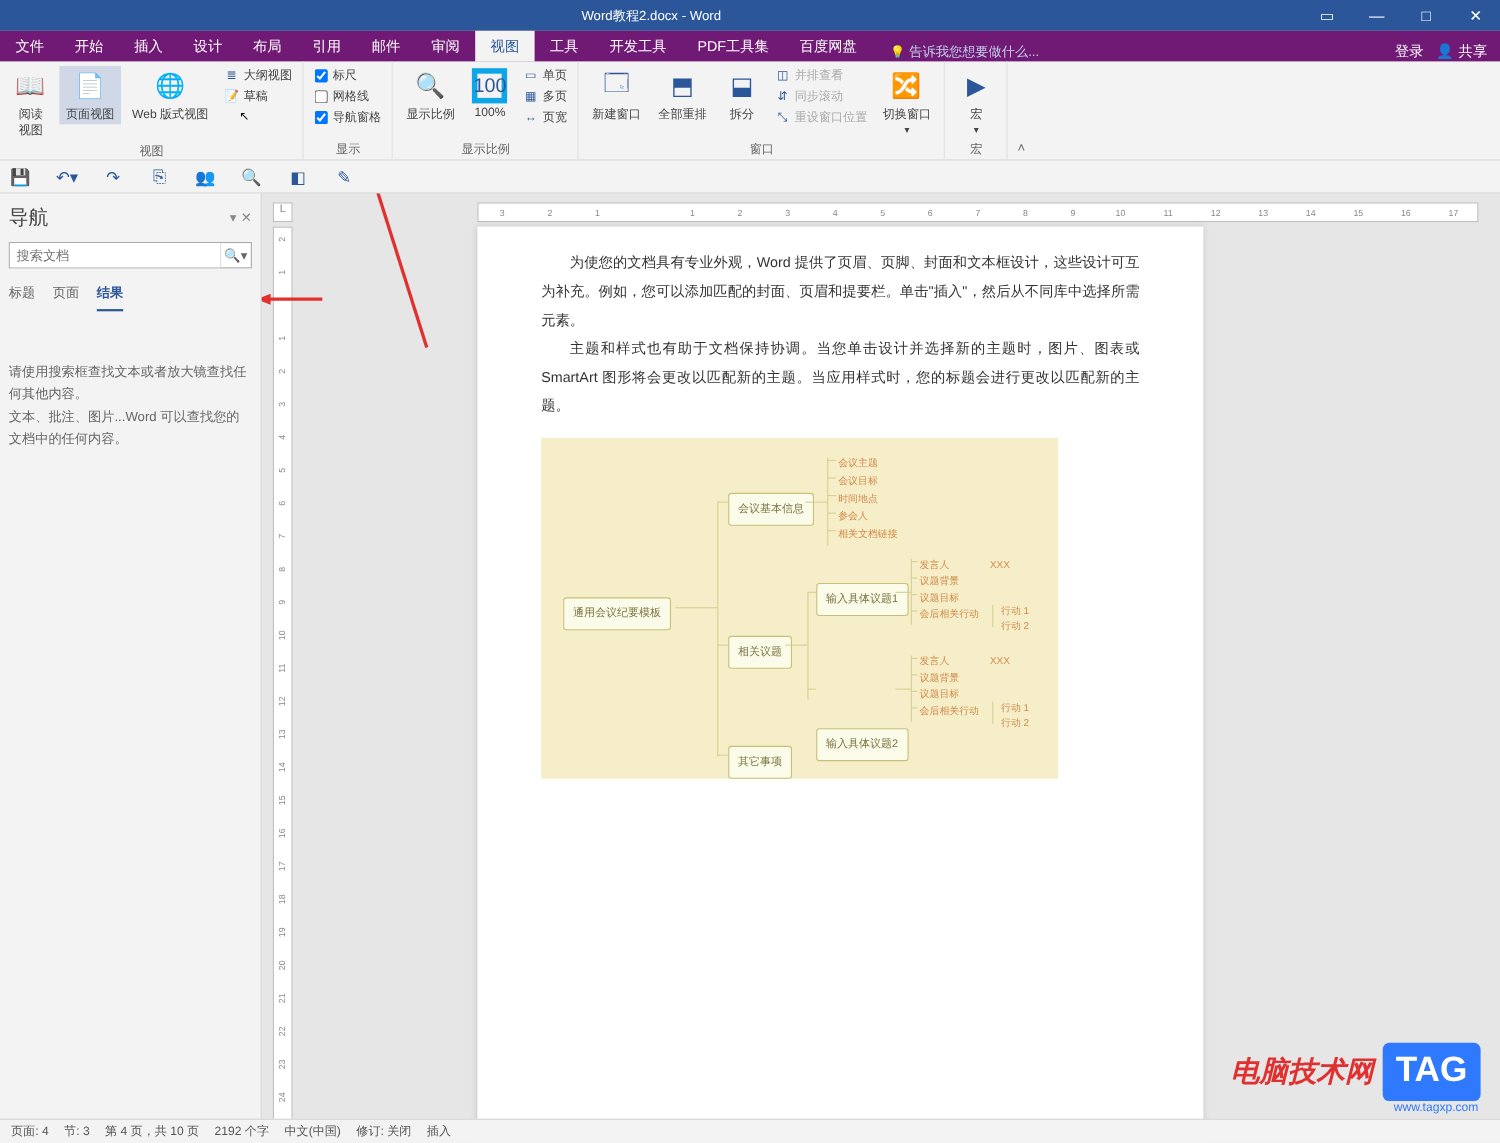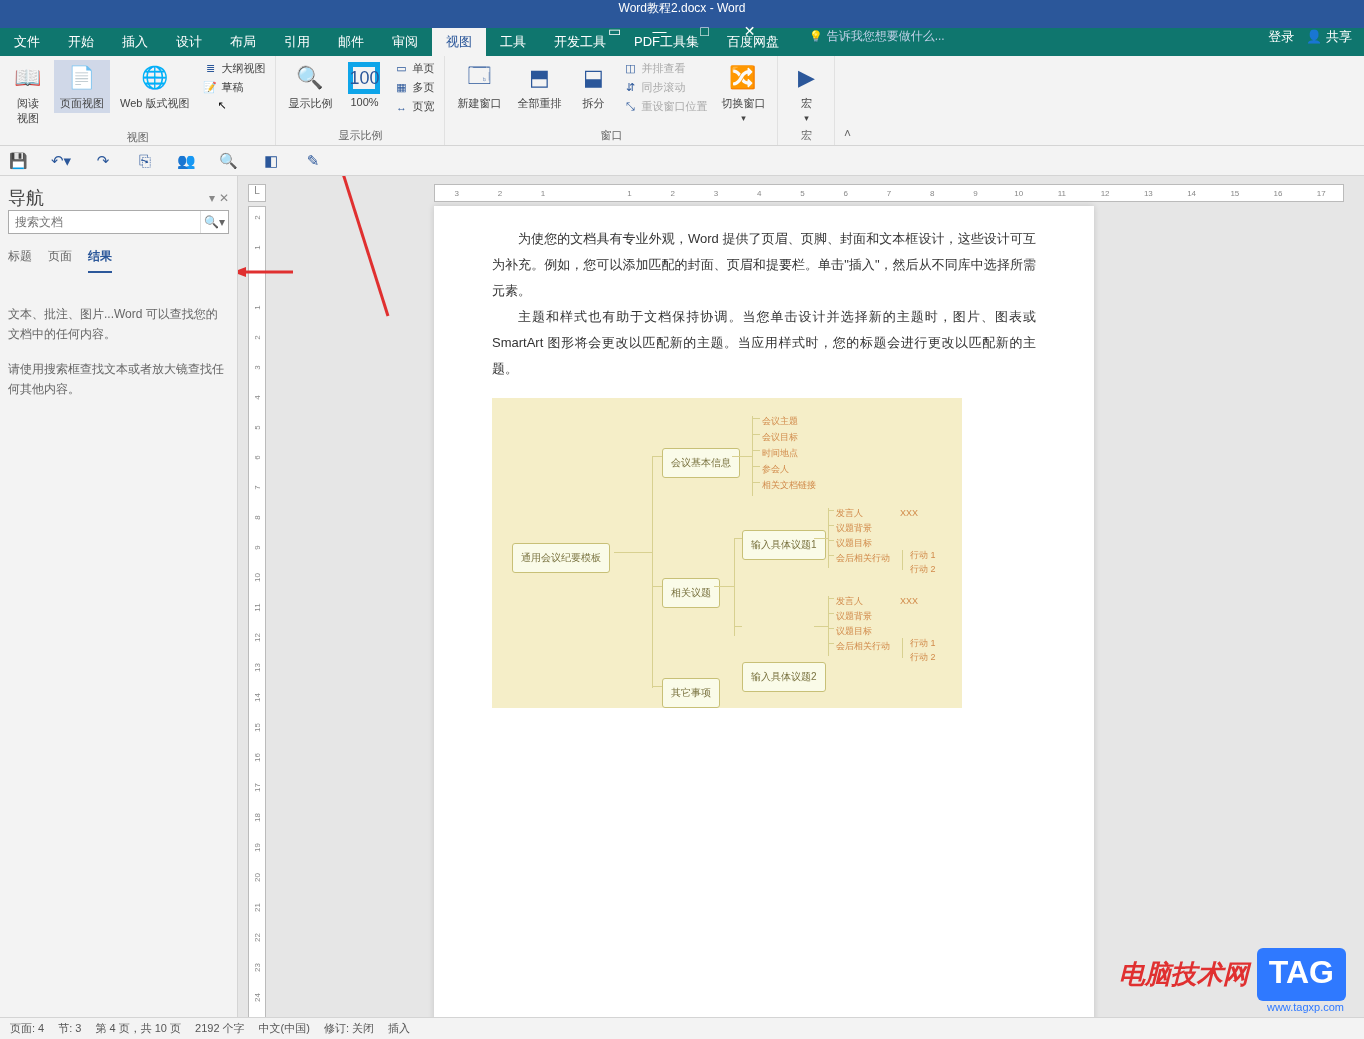--- a/index.html
+++ b/index.html
@@ -1,25 +1,25 @@
 <!DOCTYPE html>
 <html><head>
 <meta charset="utf-8">
 <style>
 * { margin: 0; padding: 0; box-sizing: border-box; font-family: "Microsoft YaHei", "SimSun", sans-serif; }
 body { background: #e6e6e6; width: 1364px; height: 1039px; overflow: hidden; position: relative; font-size: 12px; }
 
 
-.titlebar { height: 28px; background: #2b579a; display: flex; align-items: center; color: #fff; flex-direction: column; }
+.titlebar { height: 28px; background: #2b579a; display: flex; align-items: center; color: #fff; }
 .titlebar .title { flex: 1; text-align: center; font-size: 12px; }
 .titlebar .win-controls { display: flex; gap: 0; }
 .titlebar .win-btn { width: 45px; height: 28px; display: flex; align-items: center; justify-content: center; font-size: 14px; }
 
 
-.tabs { height: 28px; background: #0f766e; display: flex; align-items: flex-start; color: #fff; font-size: 13px; }
+.tabs { height: 28px; background: #701a75; display: flex; align-items: flex-end; color: #fff; font-size: 13px; }
 .tabs .tab { padding: 0 14px; height: 28px; display: flex; align-items: center; cursor: pointer; }
 .tabs .tab.active { background: #f3f3f3; color: #2b579a; font-weight: 500; }
 .tabs .right { margin-left: auto; display: flex; align-items: center; gap: 12px; padding-right: 12px; }
 .tell-me { color: #c0d0e8; font-size: 12px; margin-left: 16px; display: flex; align-items: center; gap: 4px; }
 .tell-me::before { content: "💡"; font-size: 11px; }
 
 
 .ribbon { height: 90px; background: #f3f3f3; border-bottom: 1px solid #d4d4d4; display: flex; }
 .group { border-right: 1px solid #e1e1e1; padding: 4px 6px 2px 6px; display: flex; flex-direction: column; }
 .group-body { flex: 1; display: flex; gap: 4px; align-items: flex-start; }
@@ -37,21 +37,21 @@
 .qat .q-btn { width: 22px; height: 22px; display: flex; align-items: center; justify-content: center; font-size: 15px; cursor: pointer; }
 
 
 .main { display: flex; height: 863px; }
 
 
 .navpane { width: 238px; background: #f3f3f3; border-right: 1px solid #d4d4d4; padding: 10px 8px; display: flex; flex-direction: column; }
 .navpane .nav-header { display: flex; align-items: center; justify-content: space-between; }
 .navpane .nav-title { font-size: 18px; color: #444; }
 .navpane .nav-close { display: flex; gap: 4px; color: #888; }
-.navpane .nav-search { display: flex; border: 1px solid #ababab; background: #fff; height: 24px; }
+.navpane .nav-search { margin-top: 10px; display: flex; border: 1px solid #ababab; background: #fff; height: 24px; }
 .navpane .nav-search input { flex: 1; border: none; padding: 0 6px; font-size: 12px; outline: none; }
 .navpane .nav-search .search-btn { width: 28px; display: flex; align-items: center; justify-content: center; color: #666; border-left: 1px solid #e0e0e0; }
 .navpane .nav-tabs { display: flex; gap: 16px; margin-top: 14px; font-size: 12px; color: #666; border-bottom: 1px solid transparent; }
 .navpane .nav-tabs .ntab { padding-bottom: 6px; cursor: pointer; }
 .navpane .nav-tabs .ntab.active { color: #2b579a; border-bottom: 2px solid #2b579a; font-weight: 600; }
 .navpane .nav-body { margin-top: 30px; font-size: 12px; color: #666; line-height: 1.7; }
 
 
 .doc-area { flex: 1; background: #e6e6e6; position: relative; overflow: hidden; }
 .ruler-corner { position: absolute; left: 10px; top: 8px; width: 18px; height: 18px; background: #fff; border: 1px solid #bbb; font-size: 10px; text-align: center; color: #888; }
@@ -142,20 +142,39 @@
         <div class="small-item">
             <span class="small-icon">📝</span>
             <span>草稿</span>
           </div>
         <div class="small-item" style="margin-left:14px;color:#000">↖</div>
       </div>
     </div>
     <div class="group-label">视图</div>
   </div>
 
+  <div class="group">
+    <div class="group-body">
+      <div class="small-stack">
+        <label class="small-item">
+            <input type="checkbox" checked="" style="">
+            <span>标尺</span>
+          </label>
+        <label class="small-item">
+            <input type="checkbox" style="">
+            <span>网格线</span>
+          </label>
+        <label class="small-item">
+            <input type="checkbox" checked="" style="">
+            <span>导航窗格</span>
+          </label>
+      </div>
+    </div>
+    <div class="group-label">显示</div>
+  </div>
 
   <div class="group">
     <div class="group-body">
       <div class="big-btn">
         <div class="icon-box">🔍</div>
         <span>显示比例</span>
       </div>
       <div class="big-btn">
         <div class="icon-box" style="font-size:18px;border:5px solid #0ea5e9;padding:1px 2px">100</div>
         <span>100%</span>
@@ -253,22 +272,22 @@
     <div class="nav-search">
       <input placeholder="搜索文档" style="">
       <div class="search-btn">🔍▾</div>
     </div>
     <div class="nav-tabs">
       <div class="ntab">标题</div>
       <div class="ntab">页面</div>
       <div class="ntab active">结果</div>
     </div>
     <div class="nav-body">
+      <p style="margin-top:14px">请使用搜索框查找文本或者放大镜查找任何其他内容。</p>
       <p>文本、批注、图片...Word 可以查找您的文档中的任何内容。</p>
-      <p style="margin-top:14px">请使用搜索框查找文本或者放大镜查找任何其他内容。</p>
     </div>
   </div>
 
   <div class="doc-area">
     <div class="ruler-corner">L</div>
     <div class="hruler" id="hruler">
         <span class="ht">3</span>
         <span class="ht">2</span>
         <span class="ht">1</span>
         <span class="ht"></span>

